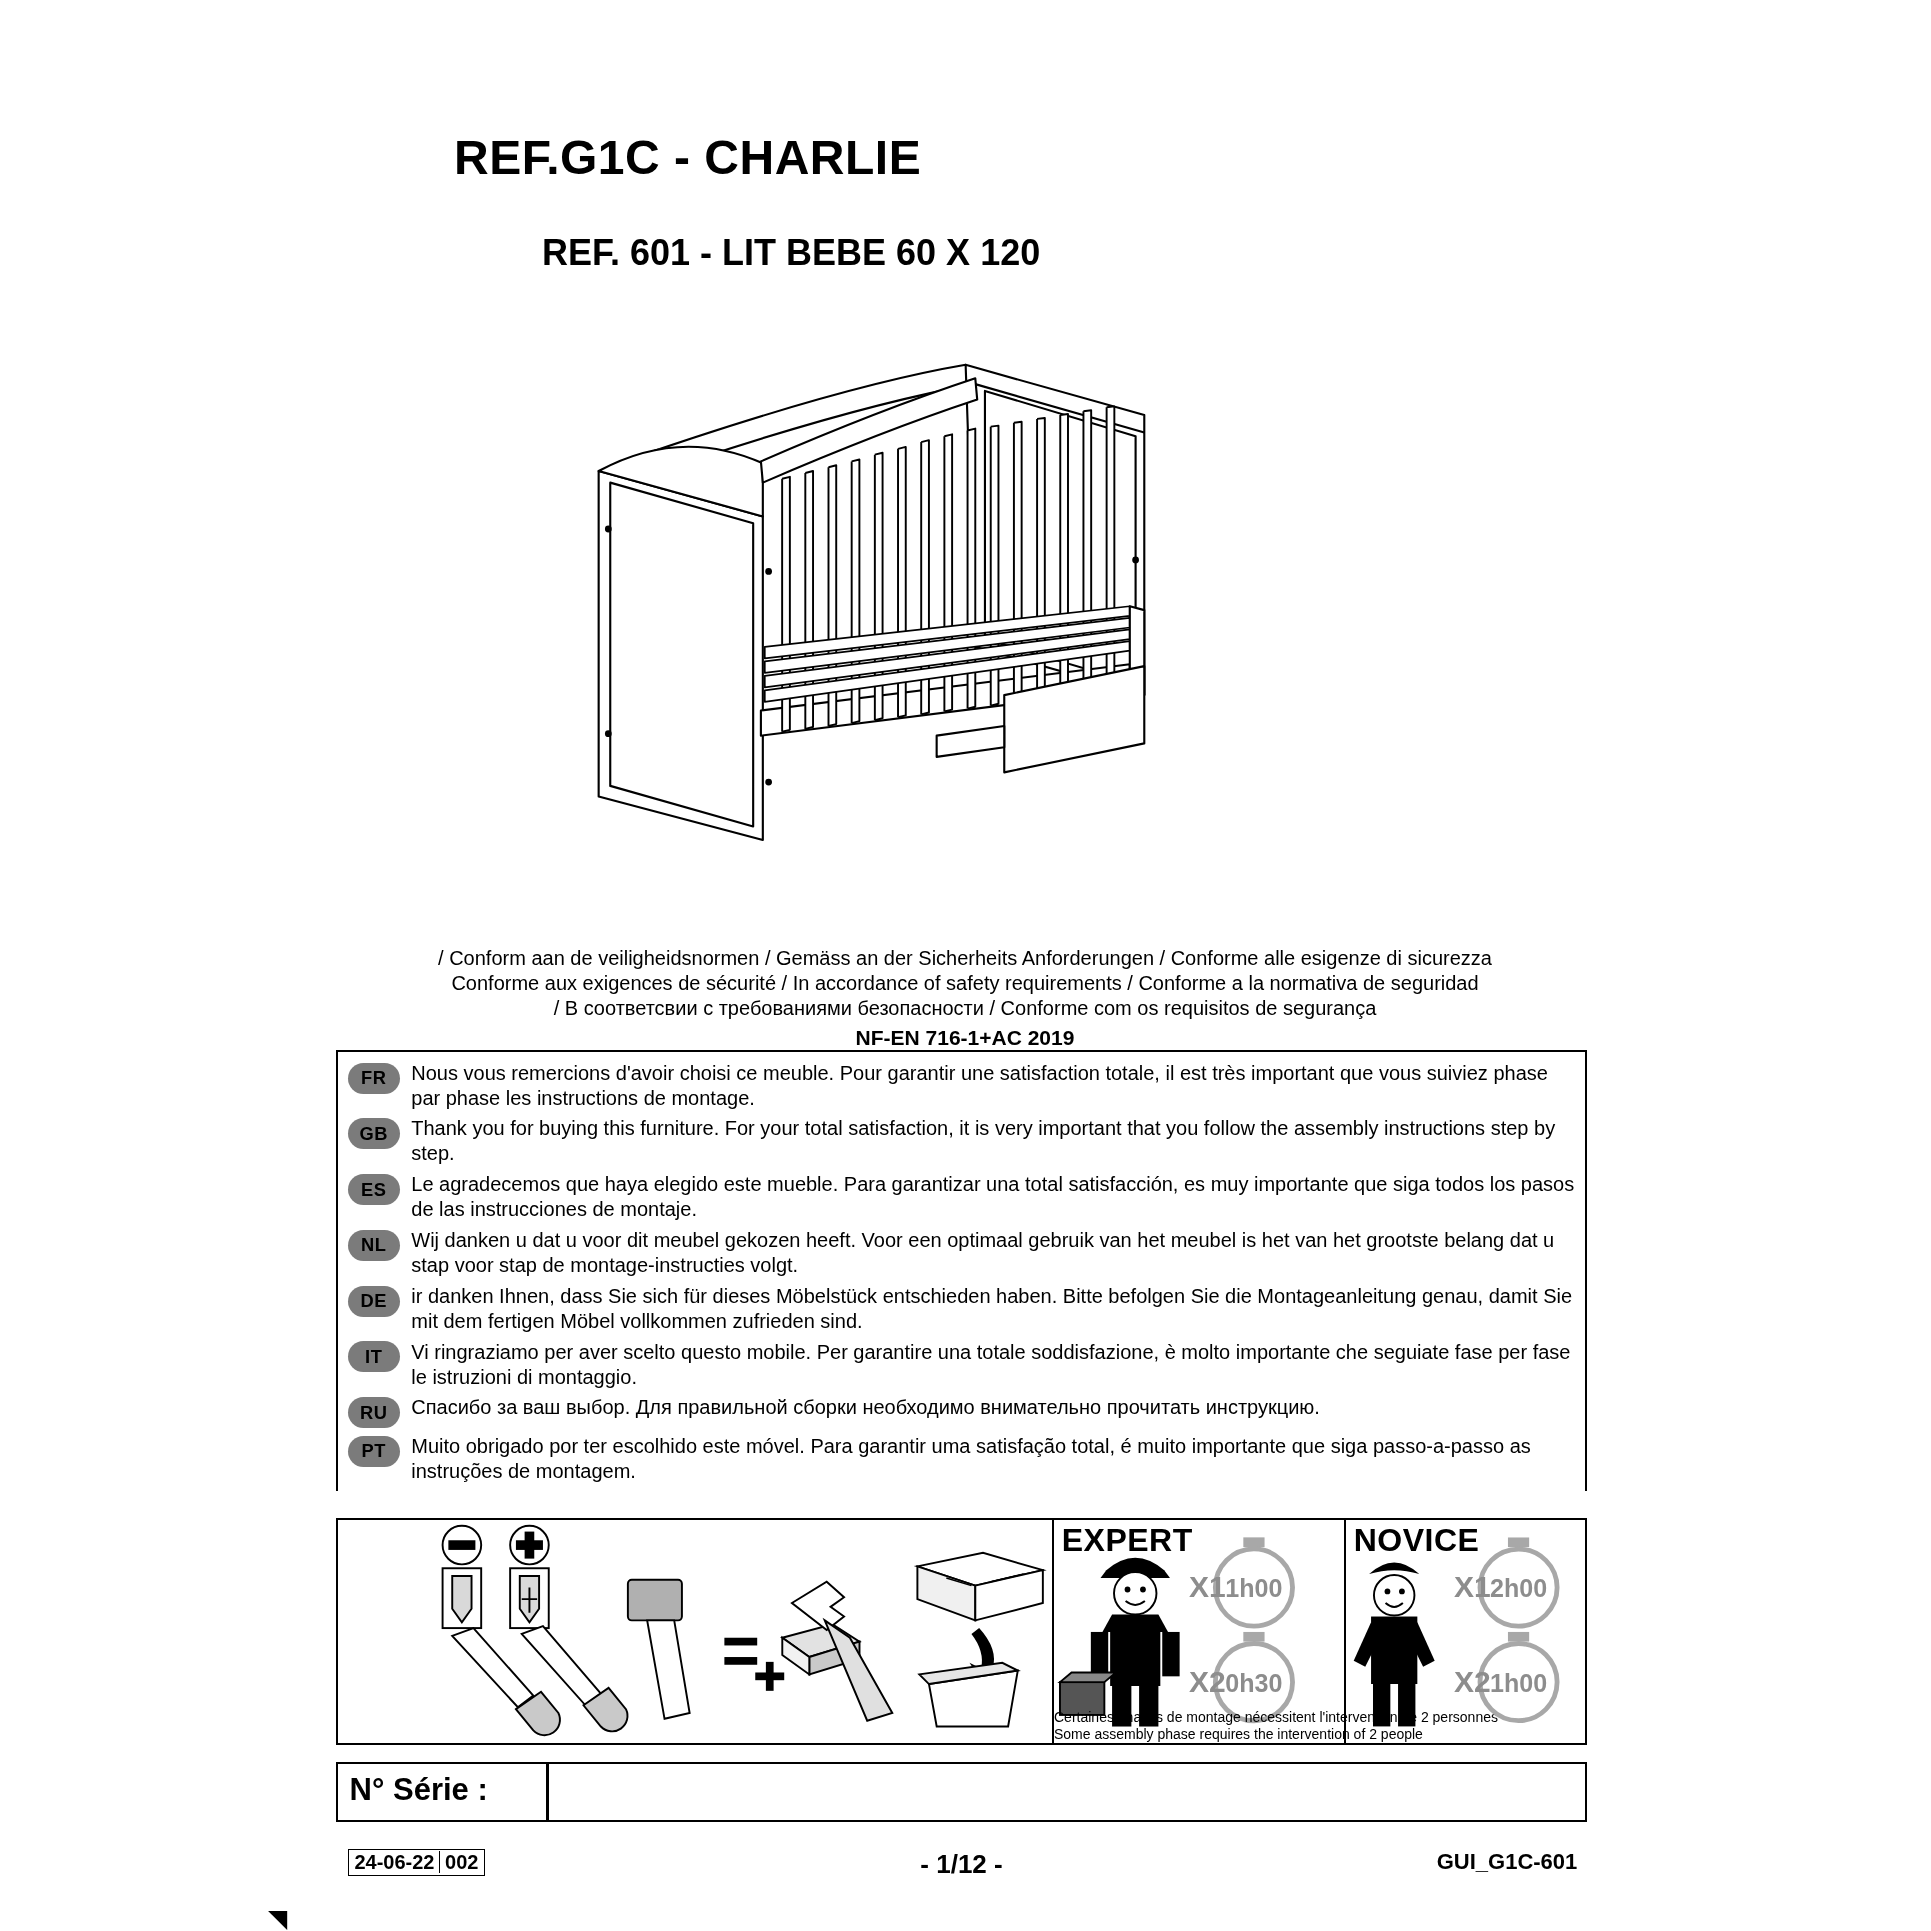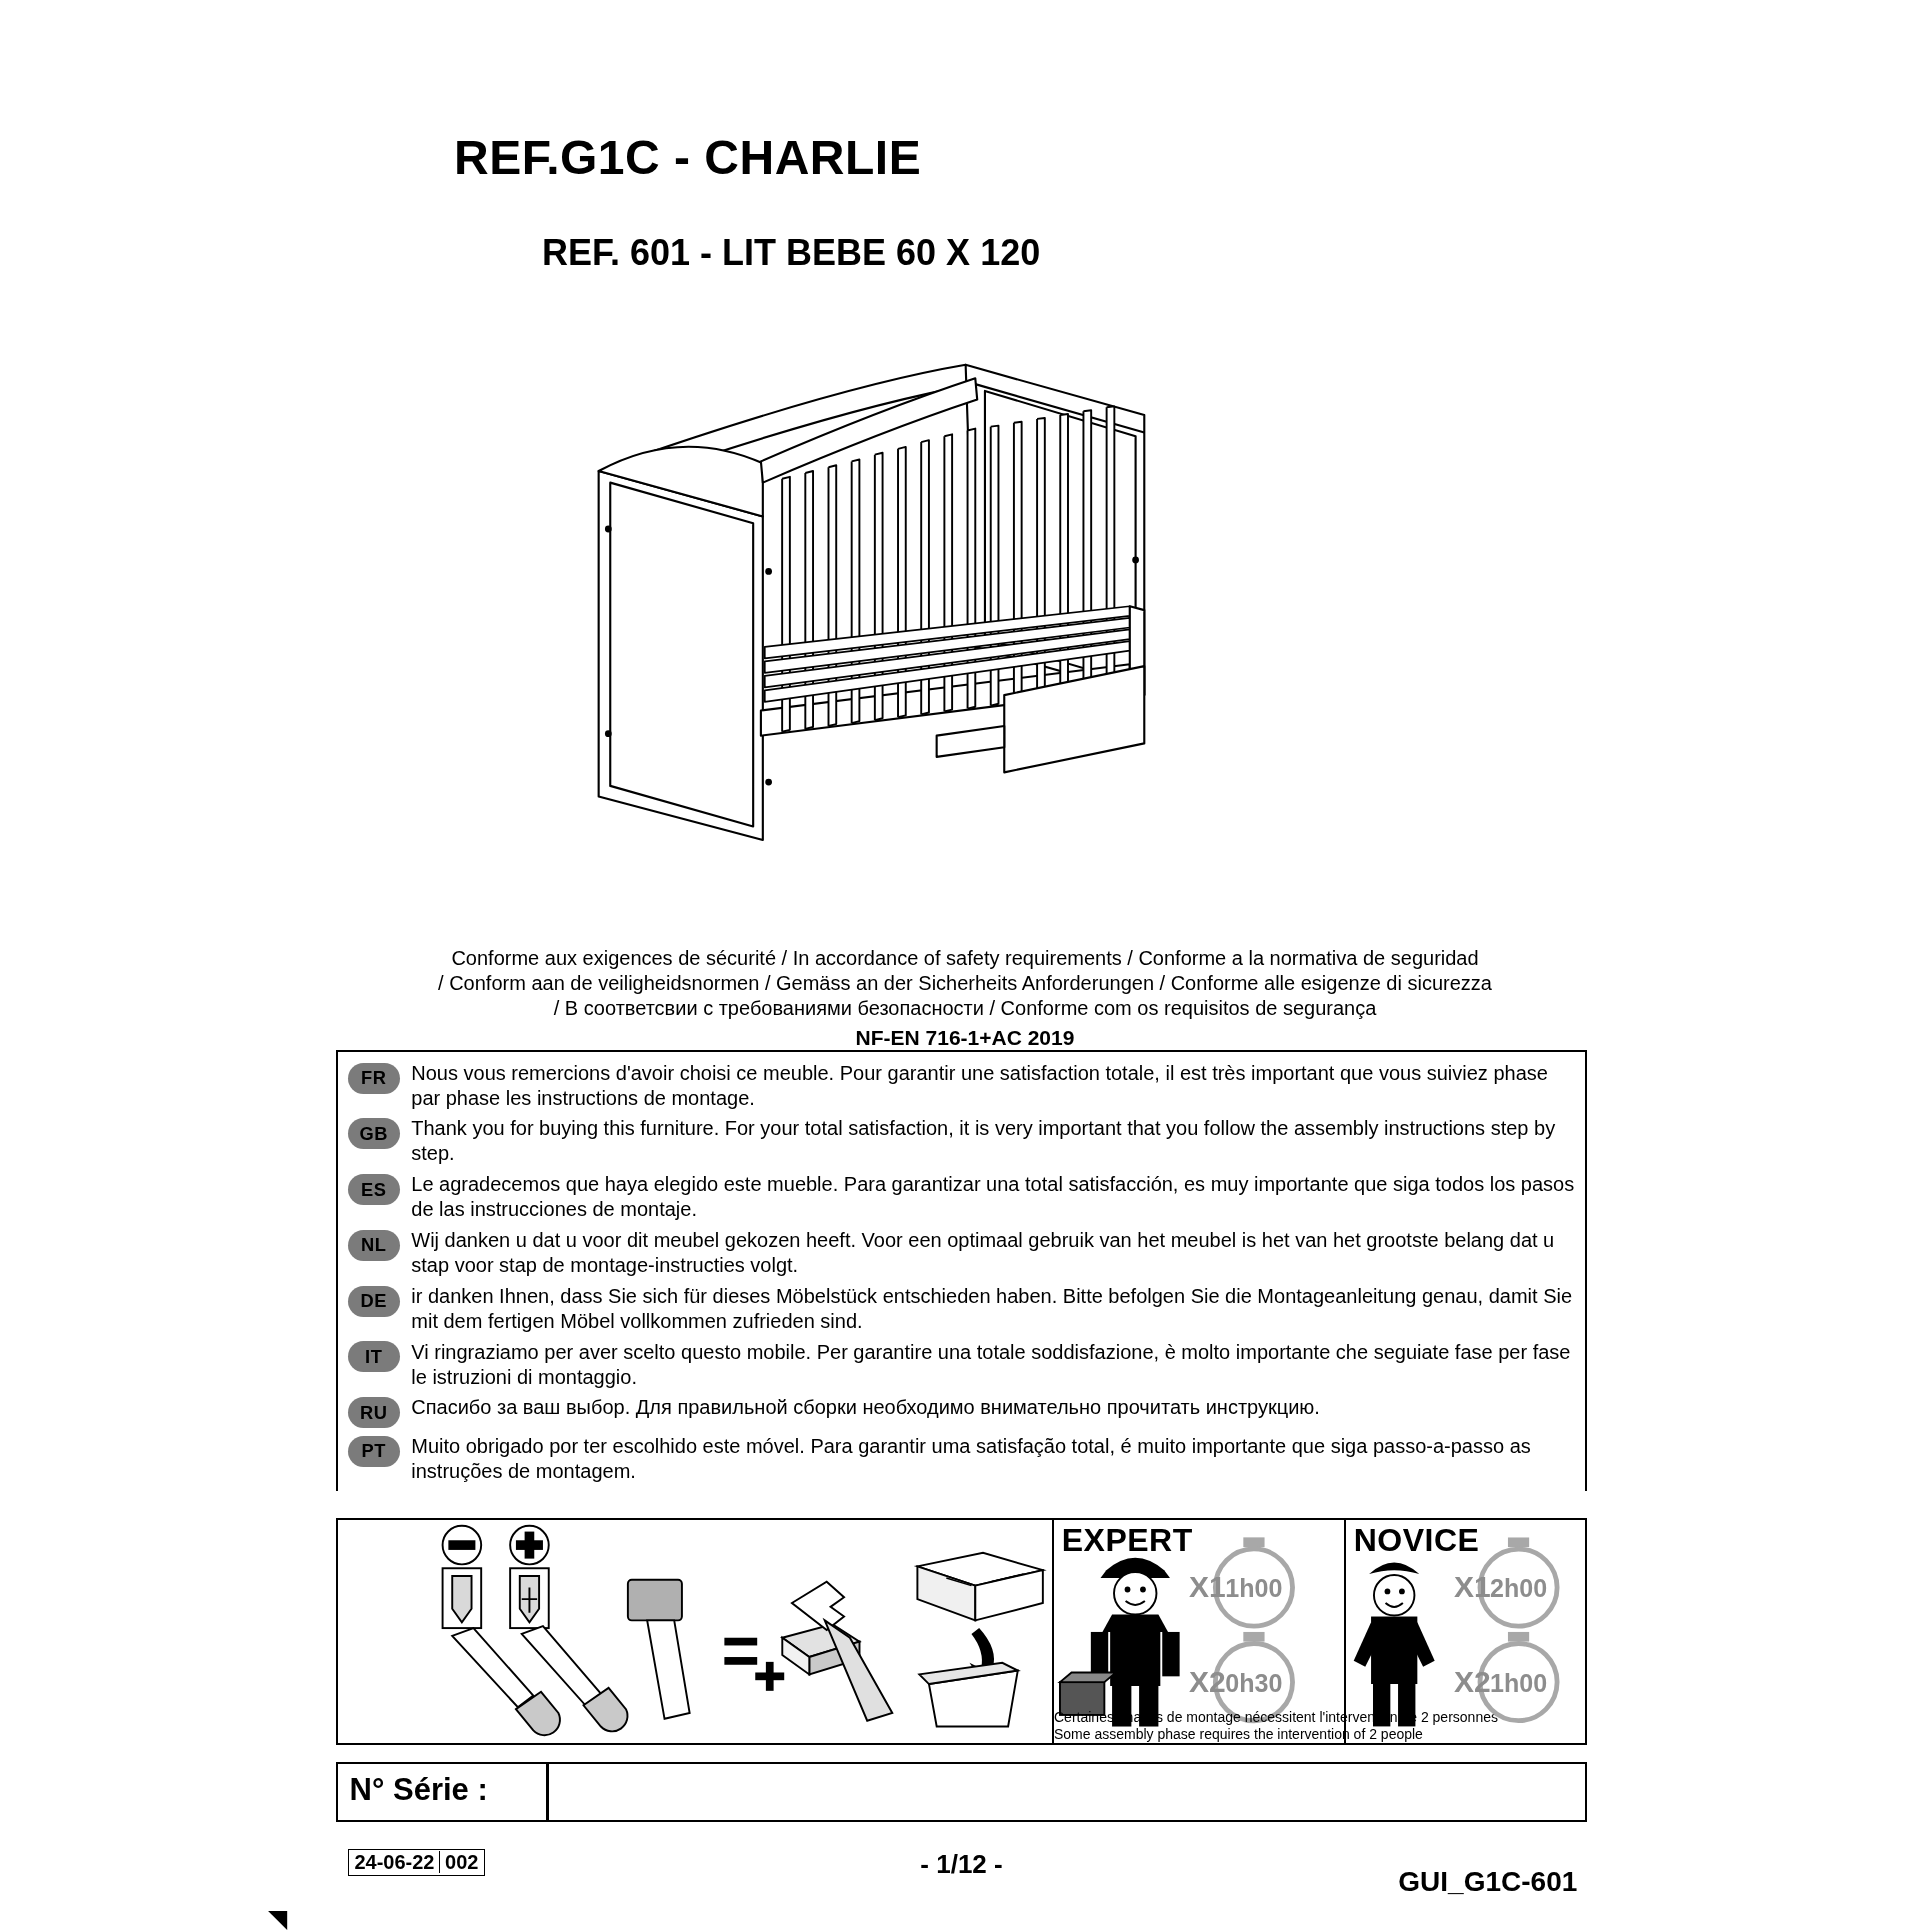--- a/index.html
+++ b/index.html
@@ -204,22 +204,22 @@
     left: 0;
     right: 0;
     top: 0;
     text-align: center;
     font-size: 26px;
     font-weight: bold;
   }
   .foot-ref {
     position: absolute;
     right: 9.7px;
-    top: 17px;
-    font-size: 28px;
+    top: 0;
+    font-size: 22px;
     font-weight: bold;
   }
   .corner-mark {
     position: absolute;
     left: 268px;
     top: 1904px;
     font-size: 25px;
     color: #000;
   }
 </style>
@@ -285,22 +285,22 @@
         <circle cx="20" cy="178" r="3.5"></circle>
         <circle cx="20" cy="390" r="3.5"></circle>
         <circle cx="186" cy="222" r="3.5"></circle>
         <circle cx="186" cy="440" r="3.5"></circle>
         <circle cx="566" cy="210" r="3.5"></circle>
       </g>
     </svg>
   </div>
 
   <div class="conformity">
+    <div>/ Conform aan de veiligheidsnormen / Gemäss an der Sicherheits Anforderungen / Conforme alle esigenze di sicurezza</div>
     <div>Conforme aux exigences de sécurité / In accordance of safety requirements / Conforme a la normativa de seguridad</div>
-    <div>/ Conform aan de veiligheidsnormen / Gemäss an der Sicherheits Anforderungen / Conforme alle esigenze di sicurezza</div>
     <div>/ В соответсвии с требованиями безопасности / Conforme com os requisitos de segurança</div>
     <div class="norm">NF-EN 716-1+AC 2019</div>
   </div>
 
   <div class="lang-box">
 
     <div class="lang-row">
       <span class="lang-badge">FR</span>
       <span class="lang-text">Nous vous remercions d'avoir choisi ce meuble. Pour garantir une satisfaction totale, il est très important que vous suiviez phase par phase les instructions de montage.</span>
     </div>

